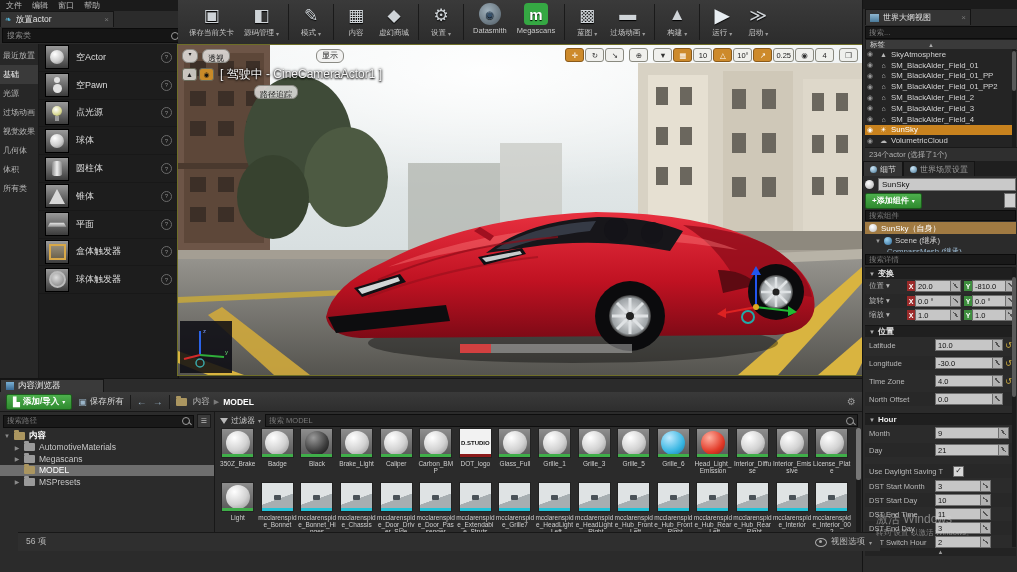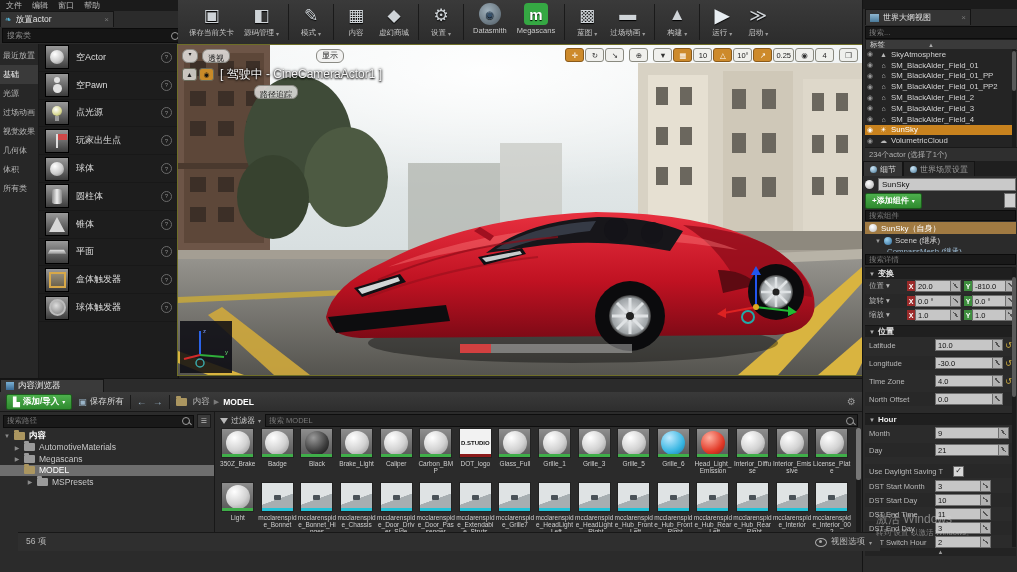--- a/index.html
+++ b/index.html
@@ -272,27 +272,20 @@
               <span class="shp shp-pawn"></span>
             </div>
             <span class="plabel">空Pawn</span>
             <span class="pinfo">?</span>
           </div>
           <div class="pitem">
             <div class="pthumb">
               <span class="shp shp-bulb"></span>
             </div>
             <span class="plabel">点光源</span>
-            <span class="pinfo">?</span>
-          </div>
-          <div class="pitem">
-            <div class="pthumb">
-              <span class="shp shp-flag"></span>
-            </div>
-            <span class="plabel">玩家出生点</span>
             <span class="pinfo">?</span>
           </div>
           <div class="pitem">
             <div class="pthumb">
               <span class="shp shp-sphere"></span>
             </div>
             <span class="plabel">球体</span>
             <span class="pinfo">?</span>
           </div>
           <div class="pitem">
@@ -879,21 +872,21 @@
           <div class="frow" style="padding-left: 14px;">
             <span class="tw">▶</span>
             <span class="folder-ico"></span>
             <span>Megascans</span>
           </div>
           <div class="frow selected" style="padding-left: 14px;">
             <span class="tw"></span>
             <span class="folder-ico open"></span>
             <span>MODEL</span>
           </div>
-          <div class="frow" style="padding-left: 14px; margin-left: 13px;">
+          <div class="frow" style="padding-left: 14px;">
             <span class="tw">▶</span>
             <span class="folder-ico"></span>
             <span>MSPresets</span>
           </div>
         </div>
     </div>
 
     <div id="cb-right">
       <div id="filter-row">
         <div id="filter-btn">

